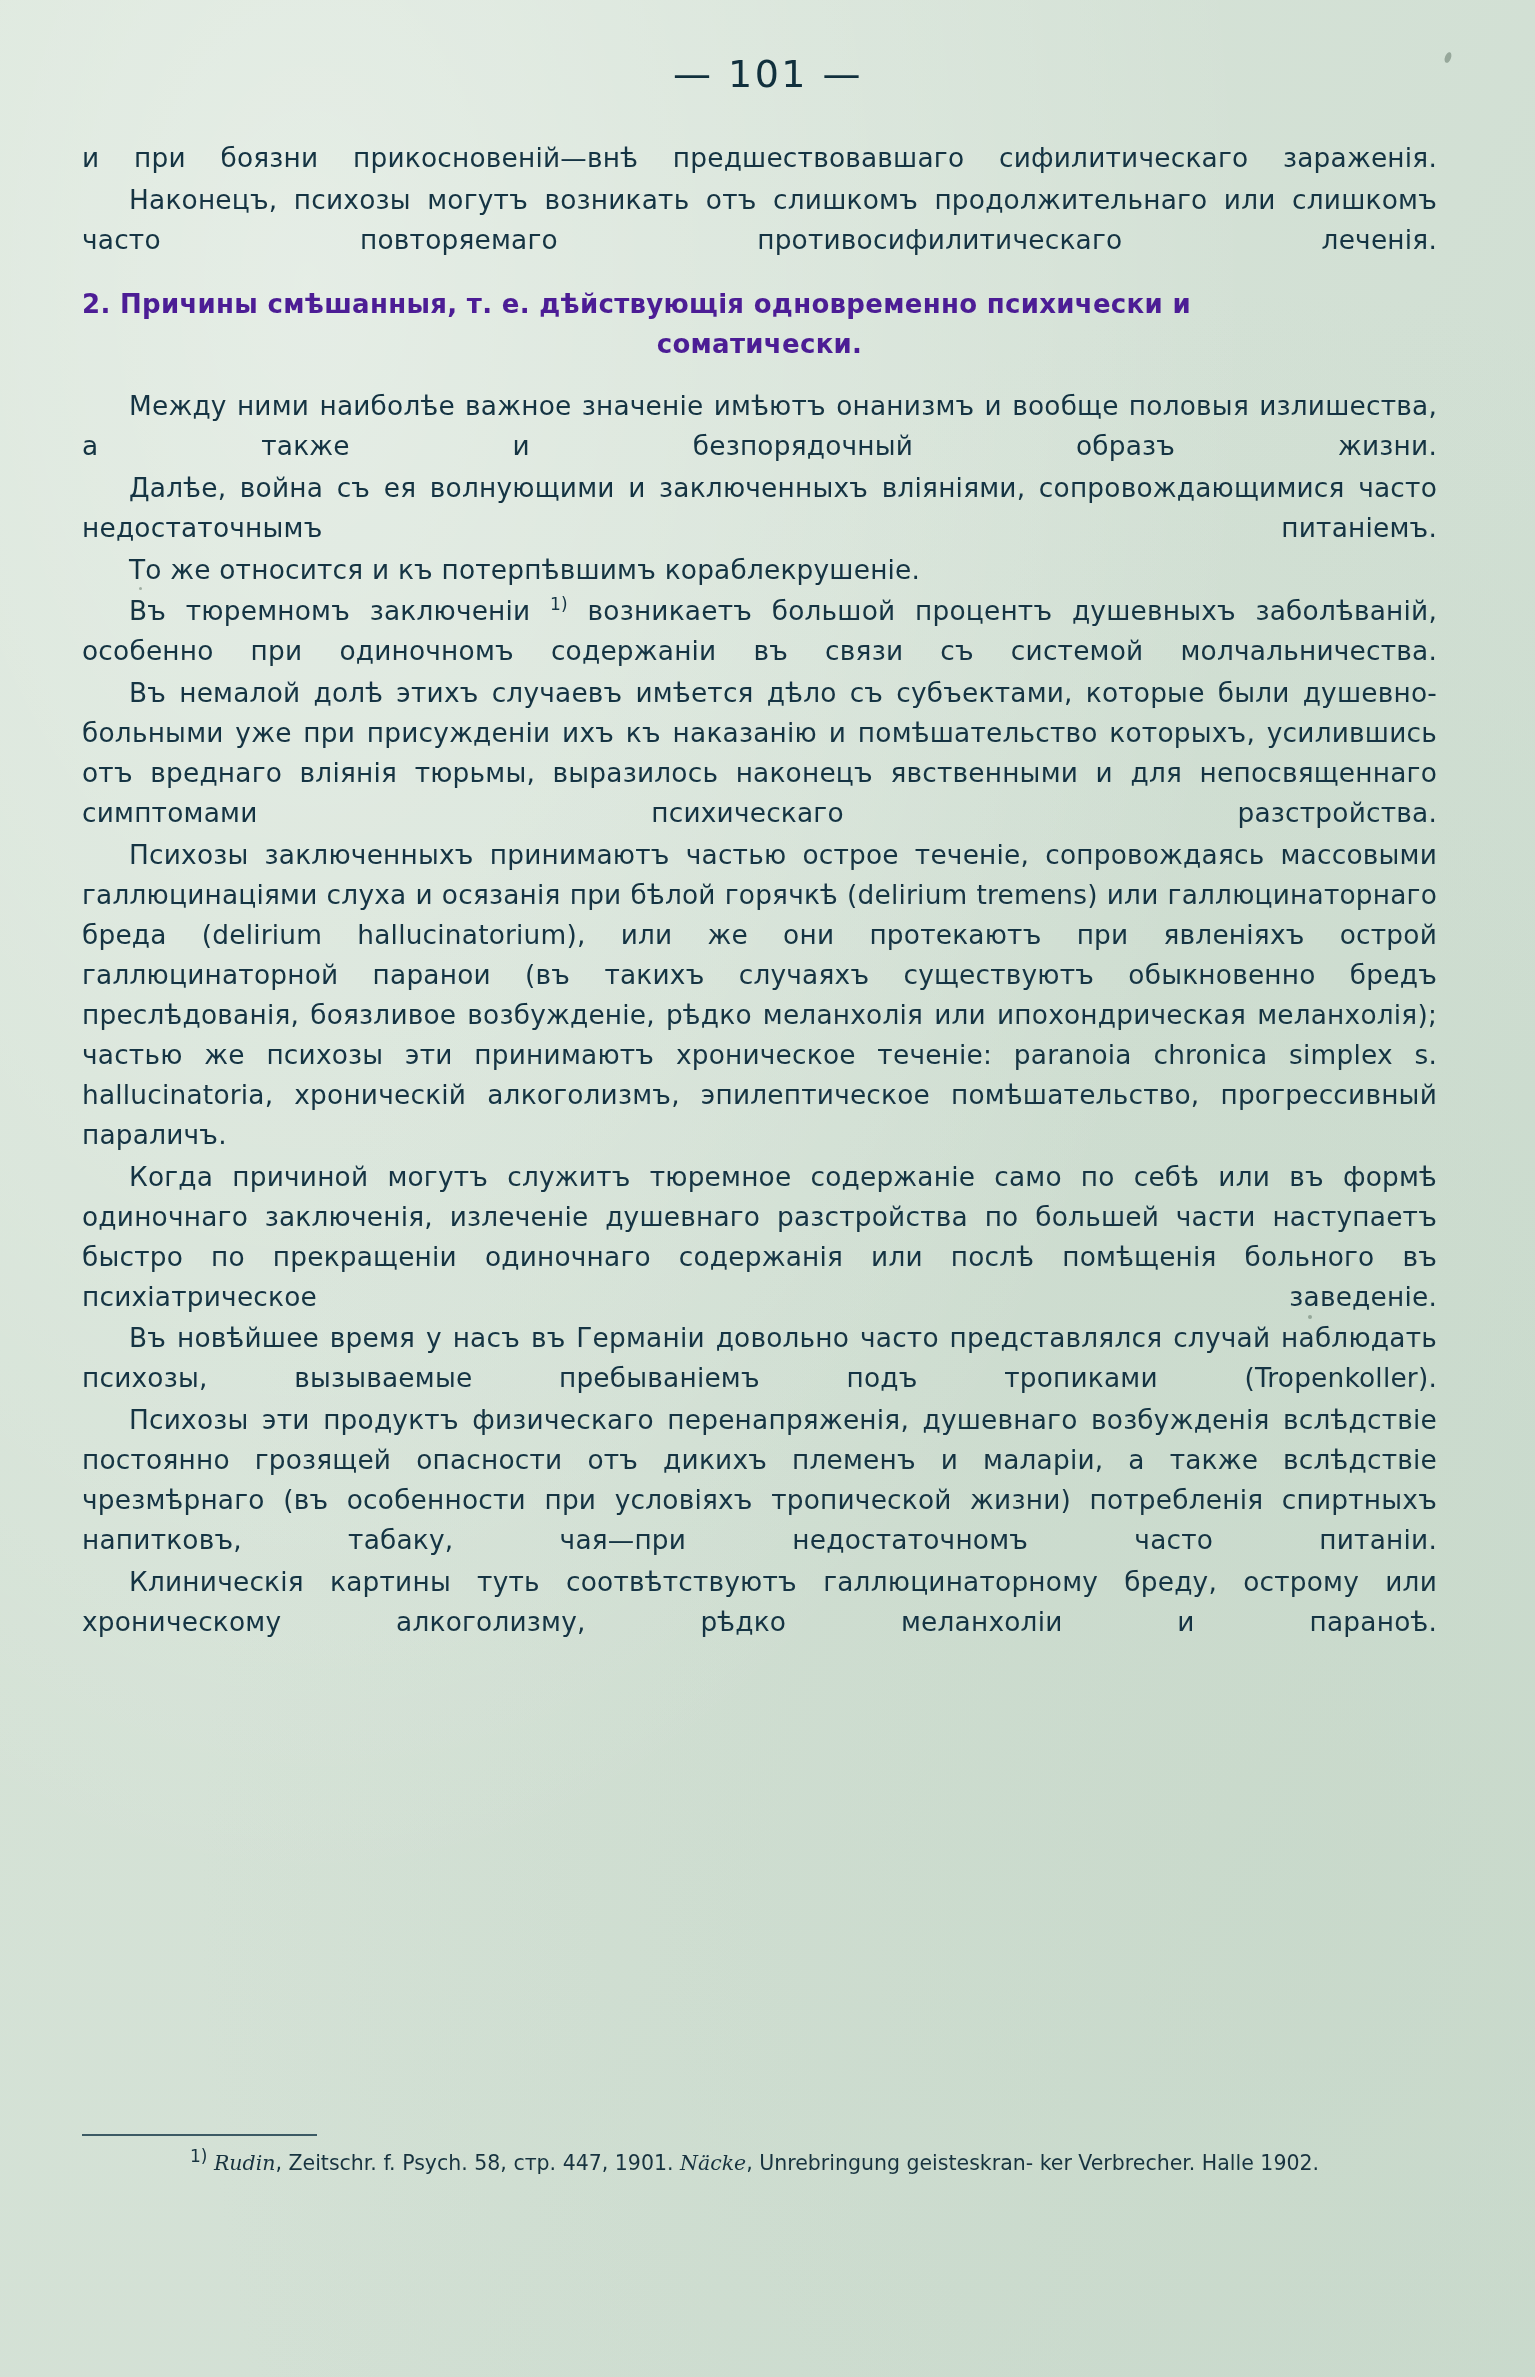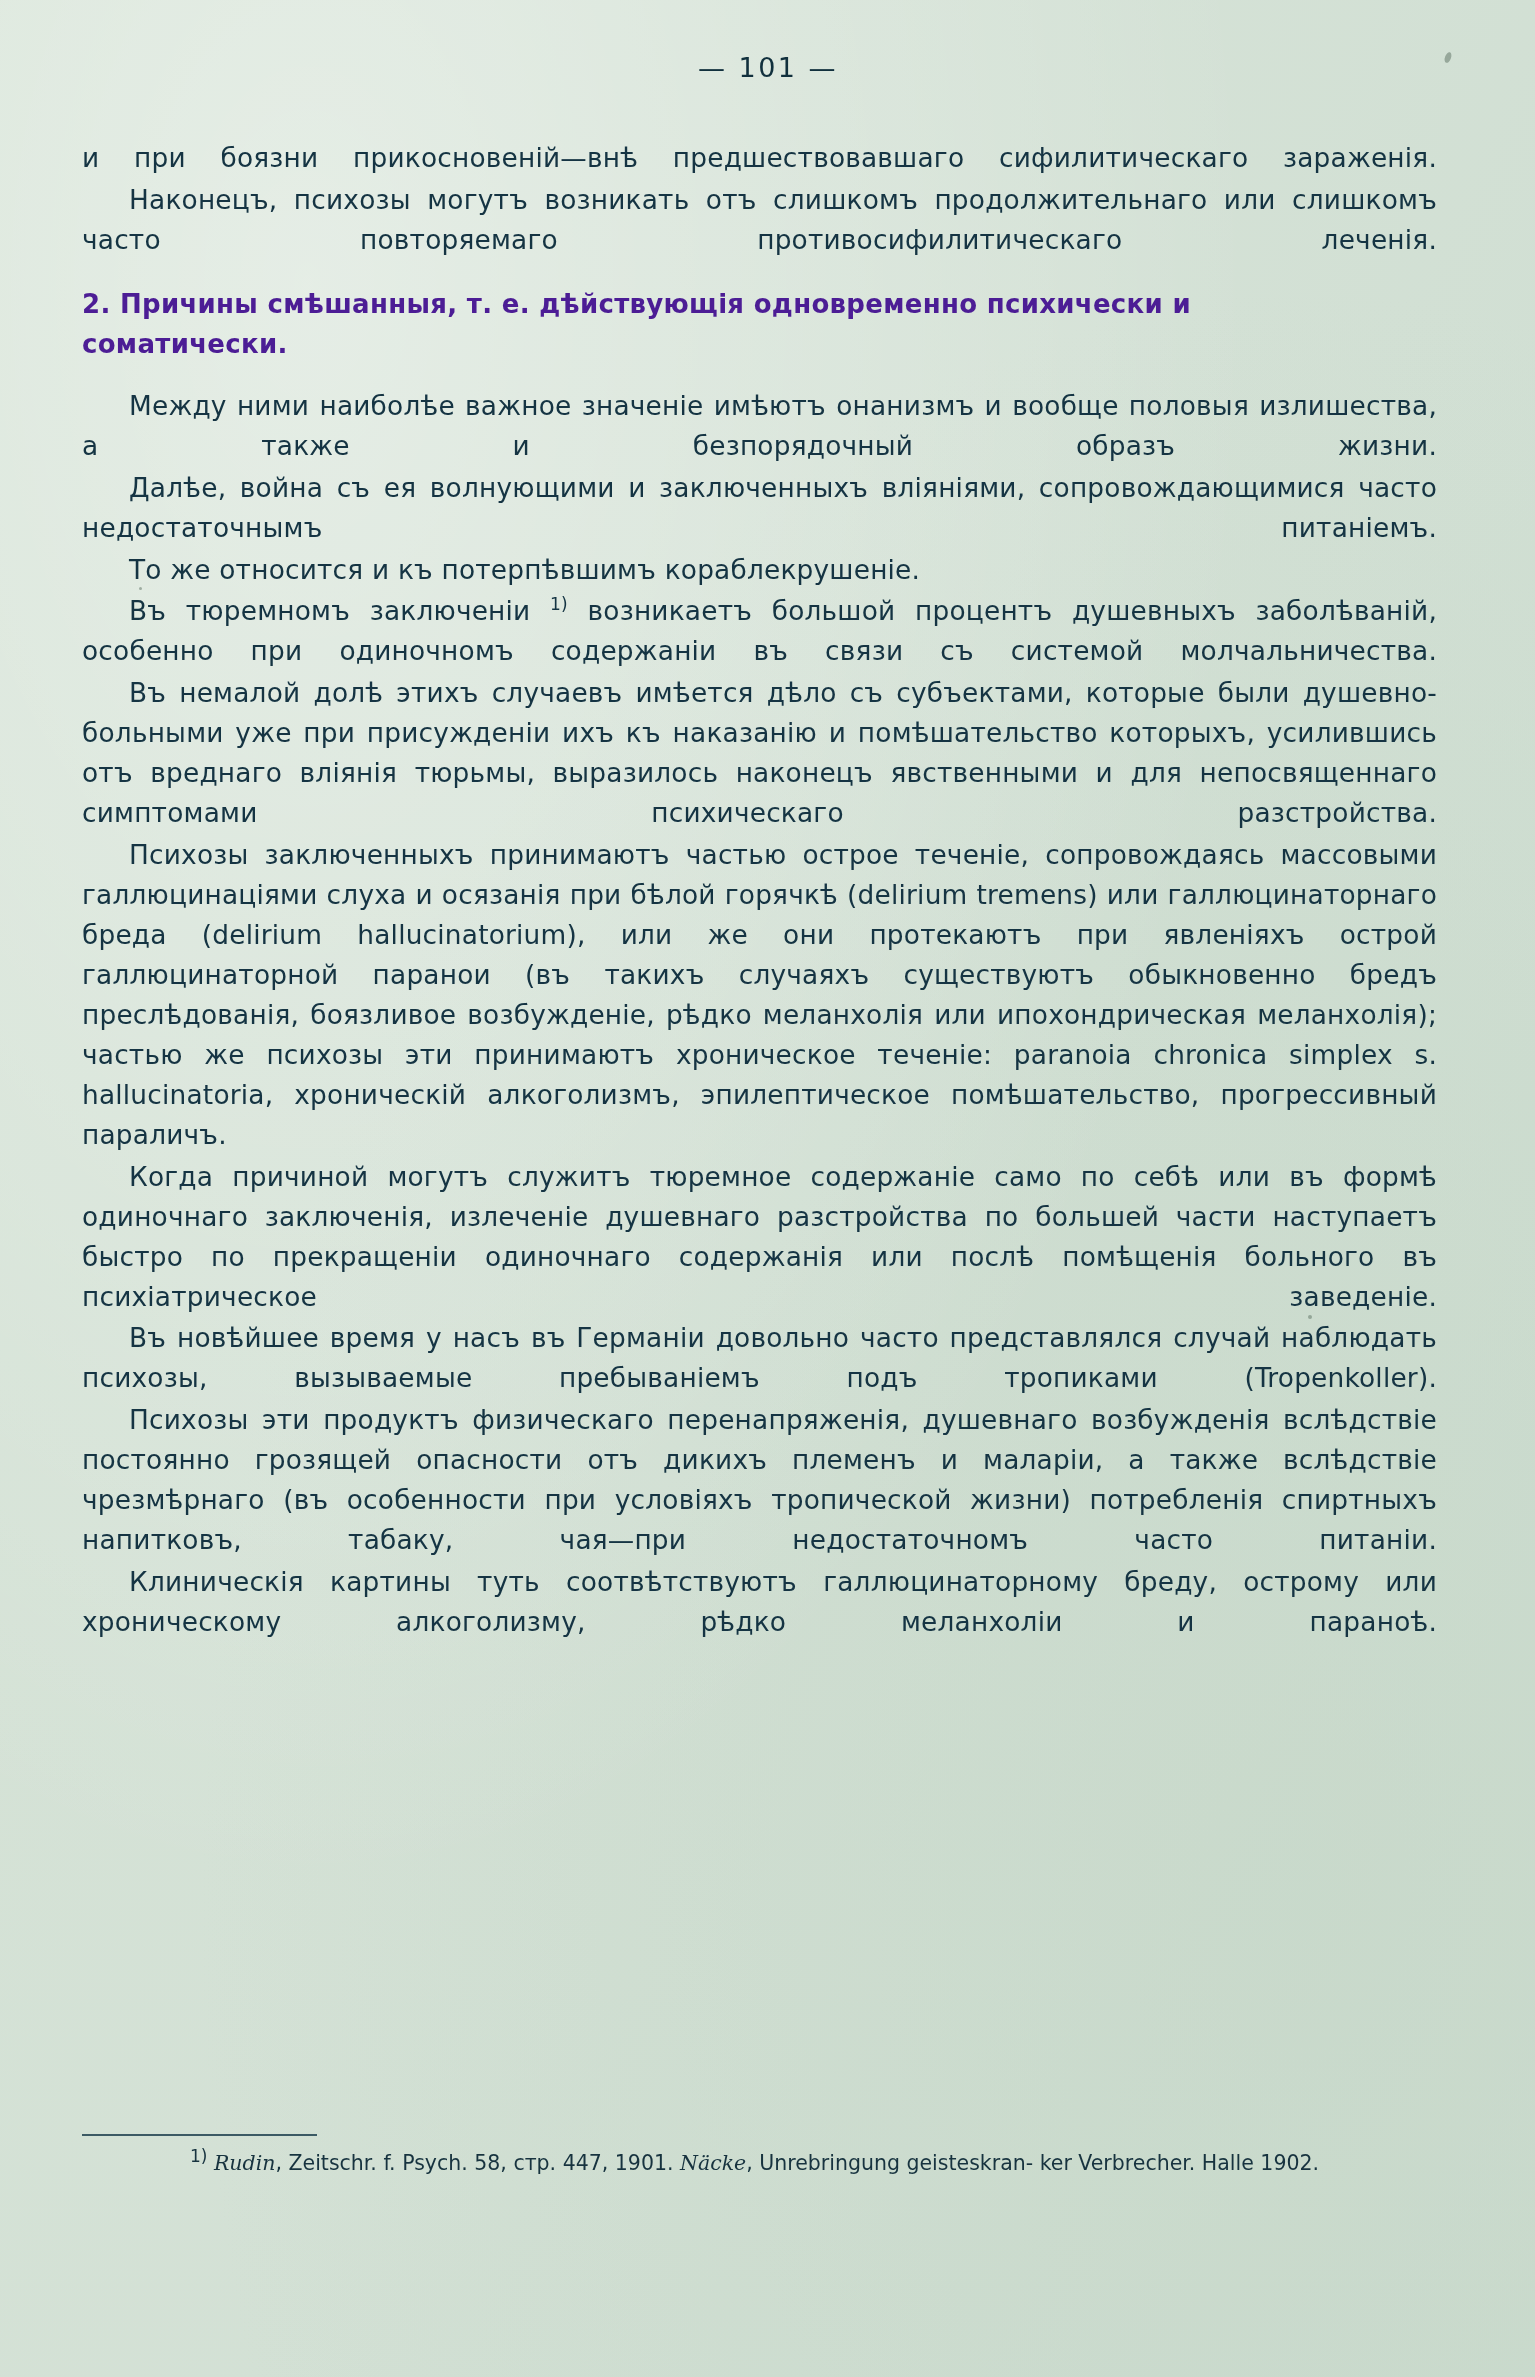--- a/index.html
+++ b/index.html
@@ -29,21 +29,21 @@
     position: absolute;
     inset: 0;
     padding: 0;
   }
   .page-number {
     position: absolute;
     top: 52px;
     left: 0;
     right: 0;
     text-align: center;
-    font-size: 27px;
+    font-size: 38px;
     letter-spacing: 2.5px;
     color: #11303d;
     font-family: "DejaVu Sans", sans-serif;
     font-weight: 500;
   }
   .content {
     position: absolute;
     left: 82px;
     right: 99px;
     top: 138px;
@@ -72,21 +72,21 @@
     font-size: 26px;
     line-height: 1.5;
     font-family: "DejaVu Sans", sans-serif;
     font-weight: 700;
     color: #4c1d95;
     text-align: left;
     letter-spacing: 0.3px;
   }
   h2.section-heading .head-line2 {
     display: block;
-    text-align: left;
+    text-align: center;
     margin-top: 1.7px;
   }
   sup.fn-ref {
     font-size: 17px;
     vertical-align: super;
     line-height: 0;
   }
   .footnote-rule {
     position: absolute;
     left: 82px;

